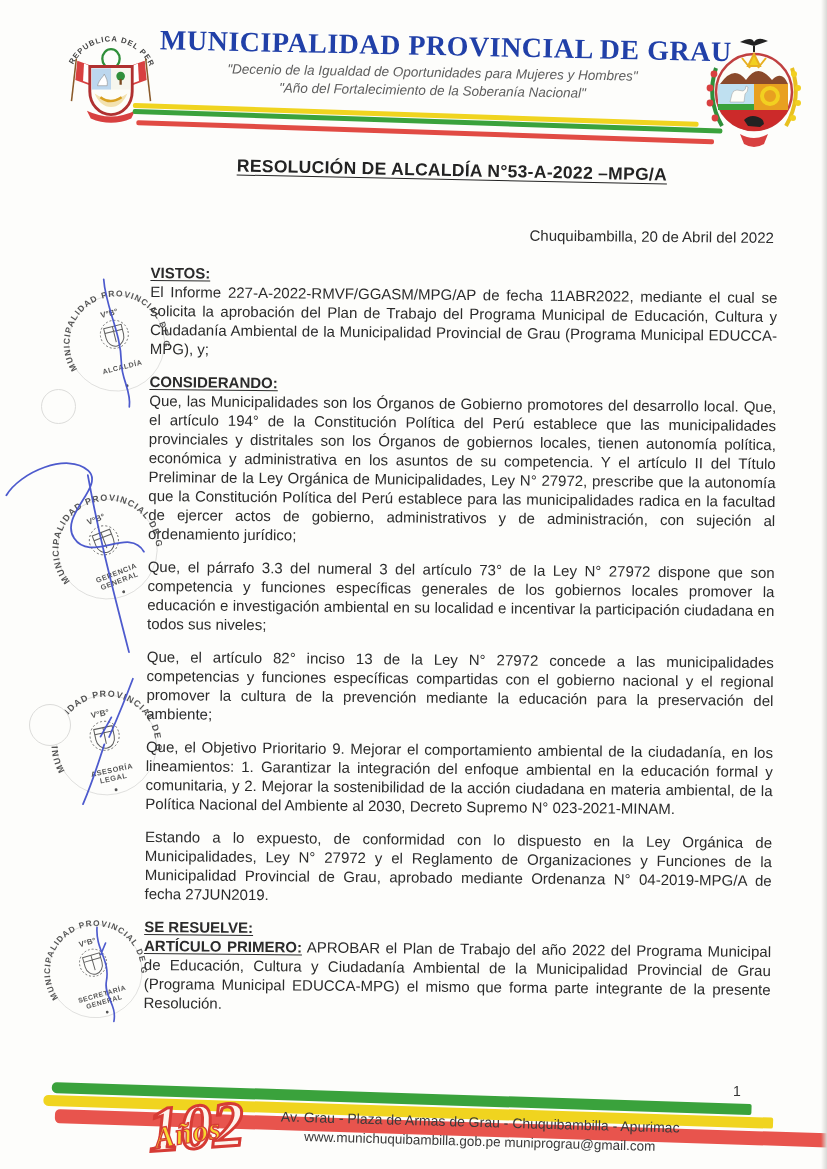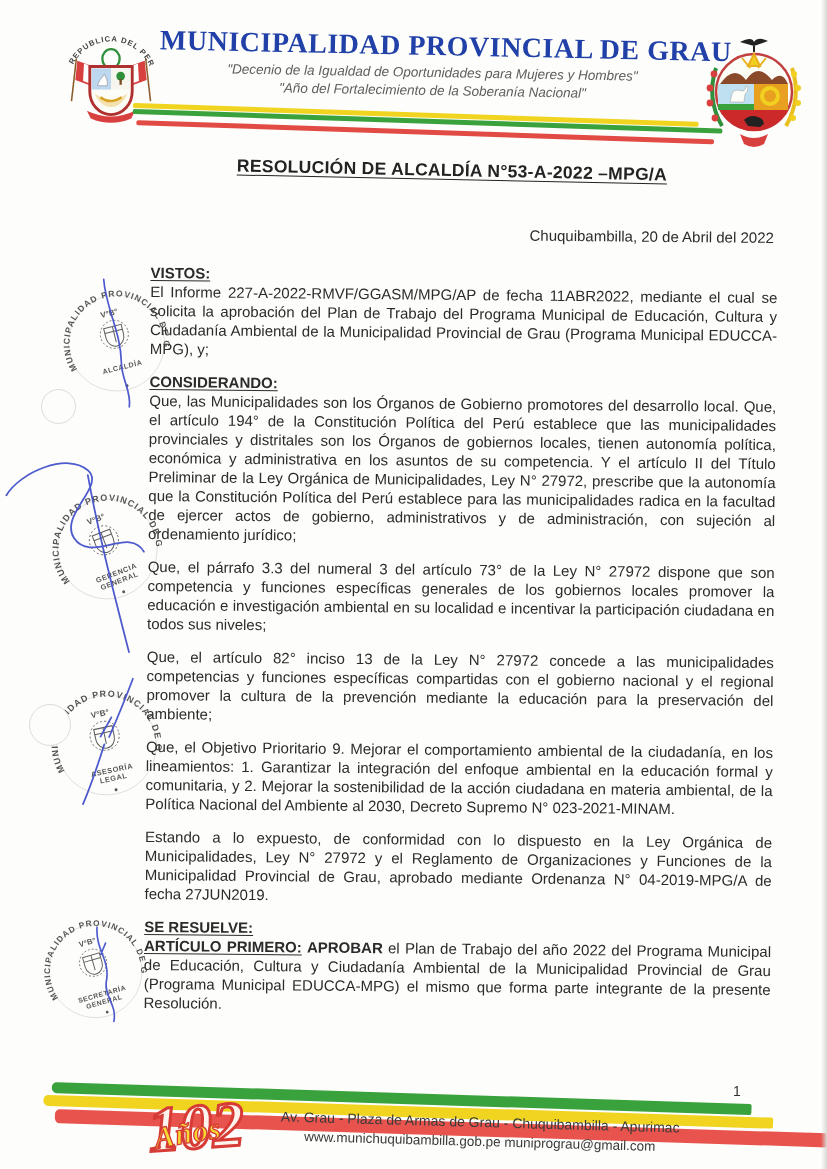--- a/index.html
+++ b/index.html
@@ -23,21 +23,21 @@
 
   
   .doc-title{position:absolute;left:152px;top:160px;width:600px;text-align:center;font-weight:700;font-size:17.5px;
         letter-spacing:.3px;text-decoration:underline;text-underline-offset:3px;transform:rotate(1.2deg);color:#232323;}
   .doc-body{position:absolute;left:151px;top:222px;width:627px;font-size:15px;line-height:19px;
         text-align:justify;transform:rotate(0.55deg);transform-origin:left top;z-index:1;}
   .dateline{text-align:right;margin:0 4px 22px 0;}
   .doc-body .h{font-weight:700;text-decoration:underline;text-underline-offset:2px;}
   .doc-body p{margin:0 0 14px 0;}
   .hb{font-weight:700;text-decoration:underline;text-underline-offset:2px;}
-  .b{font-weight:700;}
+  .b{font-weight:400;}
 
   
   .stamp{position:absolute;z-index:2;opacity:.88;}
   .stamp svg{overflow:visible;}
   .st1{left:57px;top:278px;transform:rotate(-14deg);}
   .st2{left:48px;top:484px;transform:rotate(-21deg) scale(1.04);}
   .st3{left:47px;top:680px;transform:rotate(-12deg) scale(1.04);}
   .st4{left:36px;top:906px;transform:rotate(-16deg) scale(0.97);}
   .ringtext{font-family:"Liberation Sans",sans-serif;font-size:8.6px;font-weight:700;letter-spacing:1.1px;fill:#3d3d3d;}
   .vbtext,.officetext{font-family:"Liberation Sans",sans-serif;font-weight:700;fill:#3d3d3d;}

